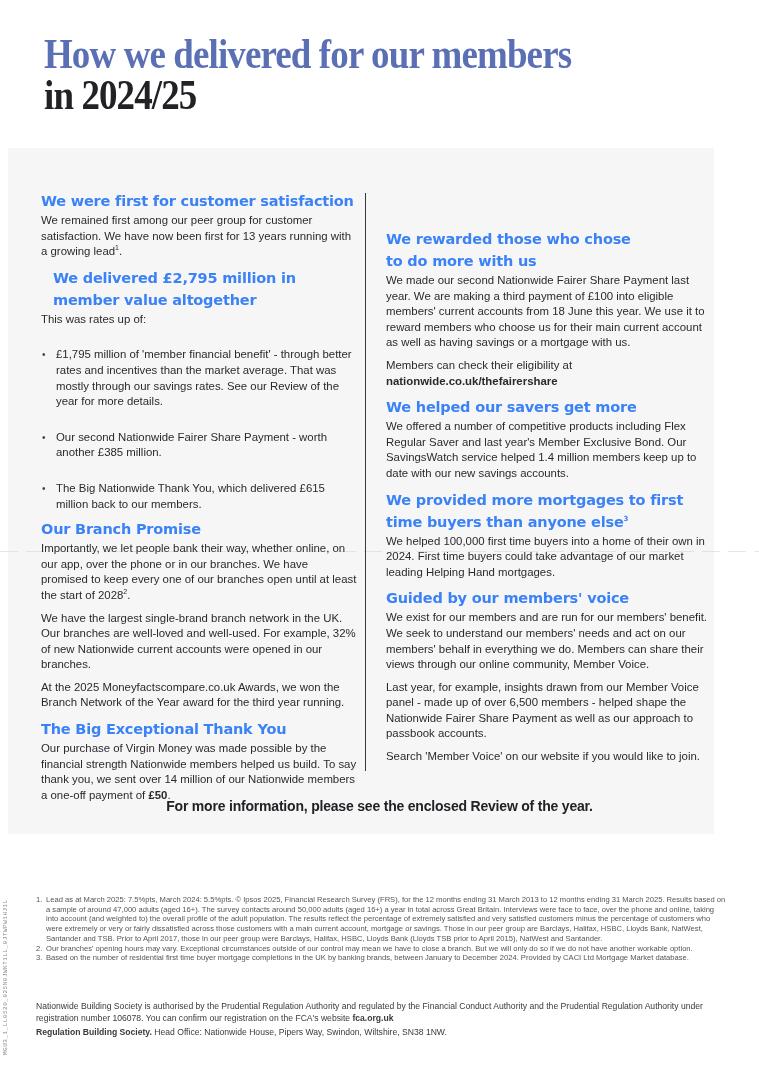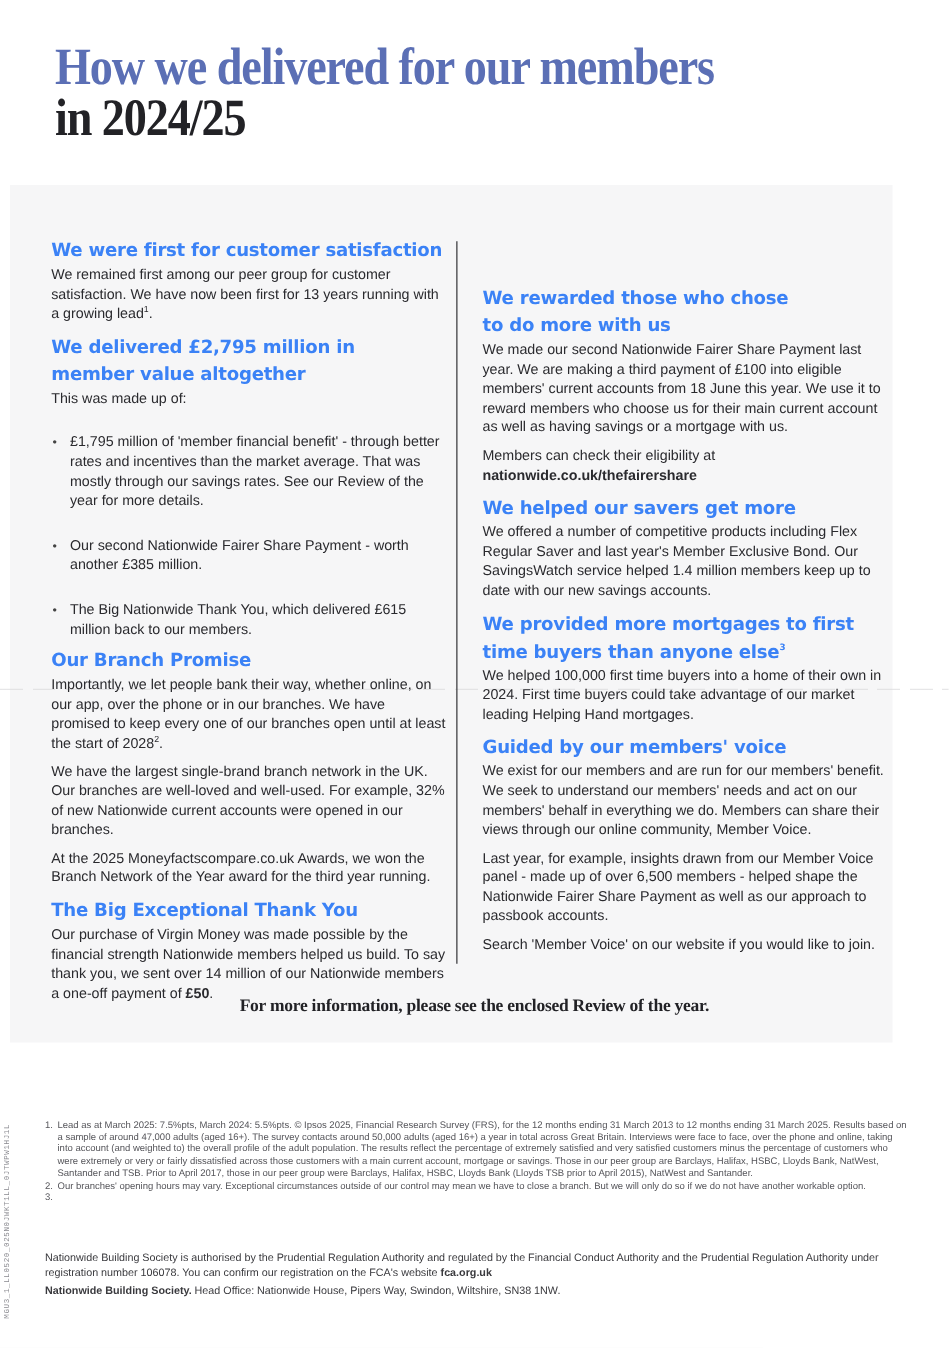--- a/index.html
+++ b/index.html
@@ -40,21 +40,21 @@
     ul.bullets { list-style: none; margin-bottom: 4px; }
     ul.bullets li { position: relative; padding-left: 15px; margin-bottom: 6px; margin-top: 20px; }
     ul.bullets li::before {
       content: "\2022"; position: absolute; left: 1px; top: 0; font-size: 10px; color: #444;
     }
     sup { font-size: 7px; vertical-align: super; line-height: 0; }
     .bold { font-weight: bold; }
 
     .cta {
       position: absolute; left: 0; width: 759px; top: 798px; text-align: center;
-      font-family: Liberation Serif, serif;
+      font-family: Liberation Sans, sans-serif;
       font-weight: bold; font-size: 14px; color: #222226; letter-spacing: -0.2px;
     }
 
     .footnotes {
       position: absolute; left: 36px; top: 895px; width: 690px;
       list-style: none; font-size: 7.6px; line-height: 9.7px; color: #55555a;
     }
     .footnotes li { position: relative; padding-left: 10px; }
     .footnotes li .num { position: absolute; left: 0; top: 0; }
 
@@ -88,22 +88,22 @@
 <div class="fold-line"></div>
 <div class="divider"></div>
 
 <section class="col col-left">
   <div>
     <h2 class="sec">We were first for customer satisfaction</h2>
     <p class="body"><span>We remained first among our peer group for customer satisfaction. We have now been first for 13 years running with a growing lead</span><sup>1</sup><span>.</span></p>
   </div>
 
   <div>
-    <h2 class="sec" style="width:260px;">We delivered £2,795 million in member value altogether</h2>
-    <p class="body" style="margin-bottom:5px;">This was made up of:</p>
+    <h2 class="sec" style="width:260px;margin-left:12px;">We delivered £2,795 million in member value altogether</h2>
+    <p class="body" style="margin-bottom:5px;">This was rates up of:</p>
     <ul class="bullets">
       <li class="body">£1,795 million of 'member financial benefit' - through better rates and incentives than the market average. That was mostly through our savings rates. See our Review of the year for more details.</li>
       <li class="body">Our second Nationwide Fairer Share Payment - worth another £385 million.</li>
       <li class="body">The Big Nationwide Thank You, which delivered £615 million back to our members.</li>
     </ul>
   </div>
 
   <div>
     <h2 class="sec">Our Branch Promise</h2>
     <p class="body"><span>Importantly, we let people bank their way, whether online, on our app, over the phone or in our branches. We have promised to keep every one of our branches open until at least the start of 2028</span><sup>2</sup><span>.</span></p>
@@ -140,21 +140,21 @@
     <p class="body">Last year, for example, insights drawn from our Member Voice panel - made up of over 6,500 members - helped shape the Nationwide Fairer Share Payment as well as our approach to passbook accounts.</p>
     <p class="body">Search 'Member Voice' on our website if you would like to join.</p>
   </div>
 </section>
 
 <div class="cta">For more information, please see the enclosed Review of the year.</div>
 
 <ol class="footnotes">
   <li><span class="num">1.</span><span>Lead as at March 2025: 7.5%pts, March 2024: 5.5%pts. © Ipsos 2025, Financial Research Survey (FRS), for the 12 months ending 31 March 2013 to 12 months ending 31 March 2025. Results based on a sample of around 47,000 adults (aged 16+). The survey contacts around 50,000 adults (aged 16+) a year in total across Great Britain. Interviews were face to face, over the phone and online, taking into account (and weighted to) the overall profile of the adult population. The results reflect the percentage of extremely satisfied and very satisfied customers minus the percentage of customers who were extremely or very or fairly dissatisfied across those customers with a main current account, mortgage or savings. Those in our peer group are Barclays, Halifax, HSBC, Lloyds Bank, NatWest, Santander and TSB. Prior to April 2017, those in our peer group were Barclays, Halifax, HSBC, Lloyds Bank (Lloyds TSB prior to April 2015), NatWest and Santander.</span></li>
   <li><span class="num">2.</span><span>Our branches' opening hours may vary. Exceptional circumstances outside of our control may mean we have to close a branch. But we will only do so if we do not have another workable option.</span></li>
-  <li><span class="num">3.</span></li>
+  <li><span class="num">3.</span><span>Based on the number of residential first time buyer mortgage completions in the UK by banking brands, between January to December 2024. Provided by CACI Ltd Mortgage Market database.</span></li>
 </ol>
 
 <div class="legal">
   <p><span>Nationwide Building Society is authorised by the Prudential Regulation Authority and regulated by the Financial Conduct Authority and the Prudential Regulation Authority under registration number 106078. You can confirm our registration on the FCA's website </span><span class="bold">fca.org.uk</span></p>
-  <p><span class="bold">Nationwide Building Society.</span><span> Head Office: Nationwide House, Pipers Way, Swindon, Wiltshire, SN38 1NW.</span></p>
+  <p><span class="bold">Regulation Building Society.</span><span> Head Office: Nationwide House, Pipers Way, Swindon, Wiltshire, SN38 1NW.</span></p>
 </div>
 
 <div class="margin-code">MGU3_1_LL0520_025N0JWKT1LL_0JTWPW1HJ1L</div>
 
 </body></html>

